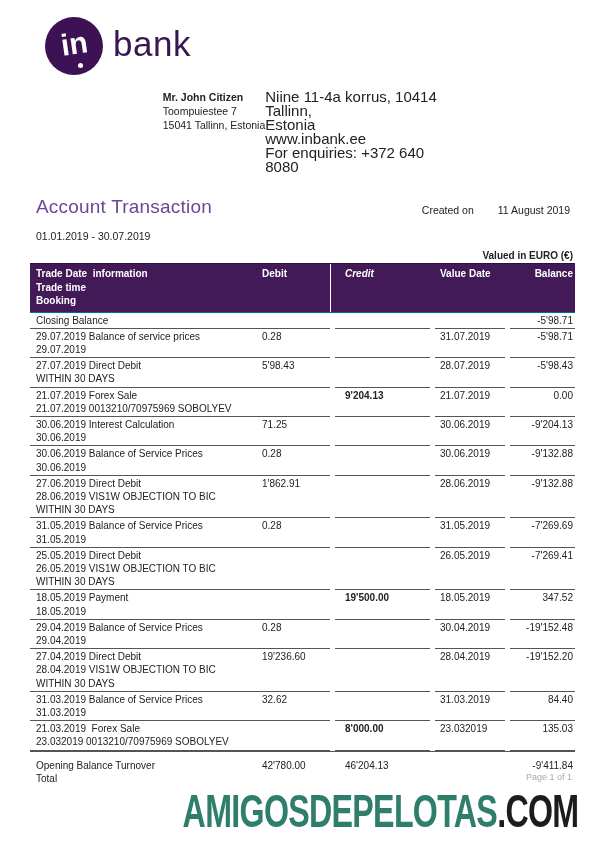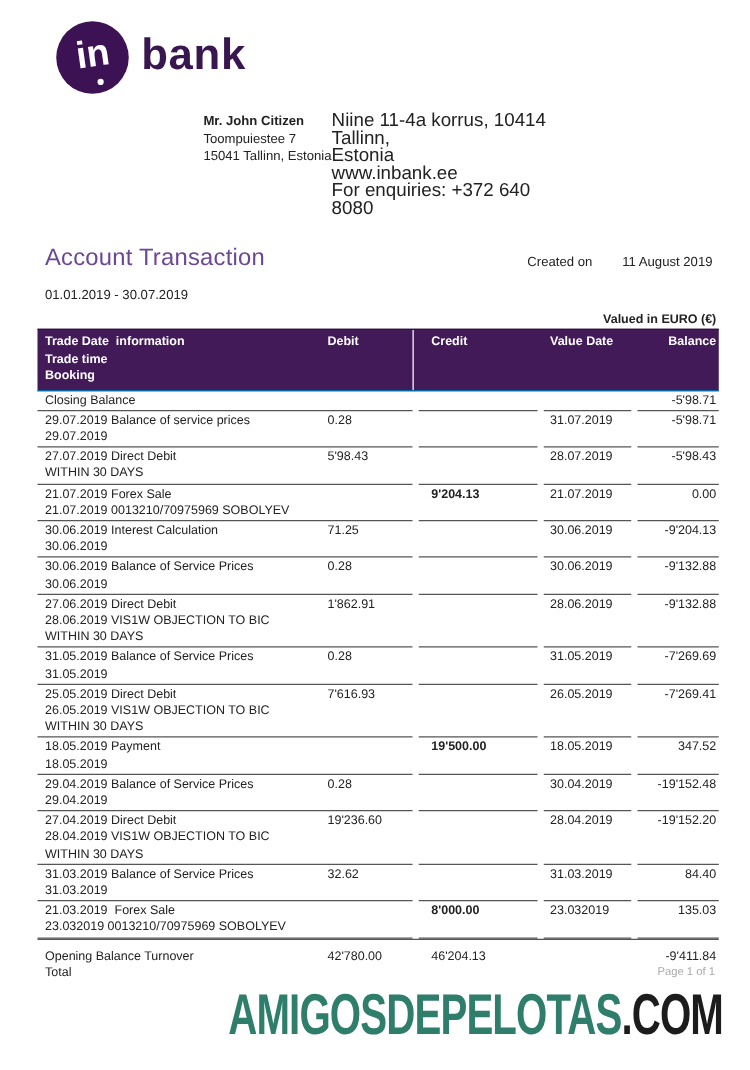--- a/index.html
+++ b/index.html
@@ -18,21 +18,21 @@
   }
   .logo-circle .in {
     color:#fff; font-size:30px; font-weight:bold; letter-spacing:0px;
     transform:rotate(-8deg); margin-top:-4px;
   }
   .logo-circle .tail-dot {
     position:absolute; width:5px; height:5px; background:#fff; border-radius:50%;
     left:33px; bottom:7px;
   }
   .logo-word {
-    font-size:35px; font-weight:bold; color:#3a1650; margin-left:10px;
+    font-size:35px; font-weight:normal; color:#3a1650; margin-left:10px;
     letter-spacing:0.5px; margin-top:-4px;
   }
 
   
   .addresses { display:flex; justify-content:center; margin-top:14px; }
   .addr-left { margin-left:8px; font-size:10.5px; line-height:14px; }
   .addr-left .name { font-weight:bold; }
   .addr-right { width:185px; font-size:15px; line-height:14px; margin-right:0; }
 
   
@@ -47,21 +47,21 @@
   .ttable { width:545px; margin-top:2px; }
   .thead {
     background:#421a57; color:#fff; position:relative;
     display:grid; grid-template-columns:305px 100px 75px 65px;
     border-top:1px solid #2c1138; border-bottom:1px solid #0369a1;
     padding:3px 0 4px 0; font-size:10px; font-weight:bold; line-height:13.5px;
   }
   .thead .main-inner { display:grid; grid-template-columns:226px 79px; }
   .thead .col1 { padding-left:6px; white-space:pre-wrap; }
   .thead .h-debit { padding-left:6px; }
-  .thead .h-credit { padding-left:10px; }
+  .thead .h-credit { padding-left:10px;font-style:italic; }
   .thead .h-vd { padding-left:5px; }
   .thead .h-bal { text-align:right; padding-right:2px; }
   .thead .vsep { position:absolute; left:300px; top:0; bottom:0; width:1px; background:#fff; }
 
   .t-row { display:grid; grid-template-columns:305px 100px 75px 65px; font-size:10px; line-height:13.2px; }
   .t-row .cell { border-bottom:1px solid #555; padding-top:1px; padding-bottom:1px; }
   .t-row .cell-main, .t-row .cell-credit, .t-row .cell-vd { margin-right:5px; }
   .inner { display:grid; grid-template-columns:226px 79px; }
   .row-info { padding-left:6px; white-space:pre-wrap; }
   .row-debit { padding-left:6px; }
@@ -237,21 +237,20 @@
     </div>
     <div class="cell cell-credit"></div>
     <div class="cell cell-vd">31.05.2019</div>
     <div class="cell cell-bal">-7'269.69</div>
   </div>
 
   <div class="t-row">
     <div class="cell cell-main">
       <div class="inner">
         <div class="row-info"><div>25.05.2019 Direct Debit</div><div>26.05.2019 VIS1W OBJECTION TO BIC</div><div>WITHIN 30 DAYS</div></div>
-        <div class="row-debit">7'616.93</div>
       </div>
     </div>
     <div class="cell cell-credit"></div>
     <div class="cell cell-vd">26.05.2019</div>
     <div class="cell cell-bal">-7'269.41</div>
   </div>
 
   <div class="t-row">
     <div class="cell cell-main">
       <div class="inner">

